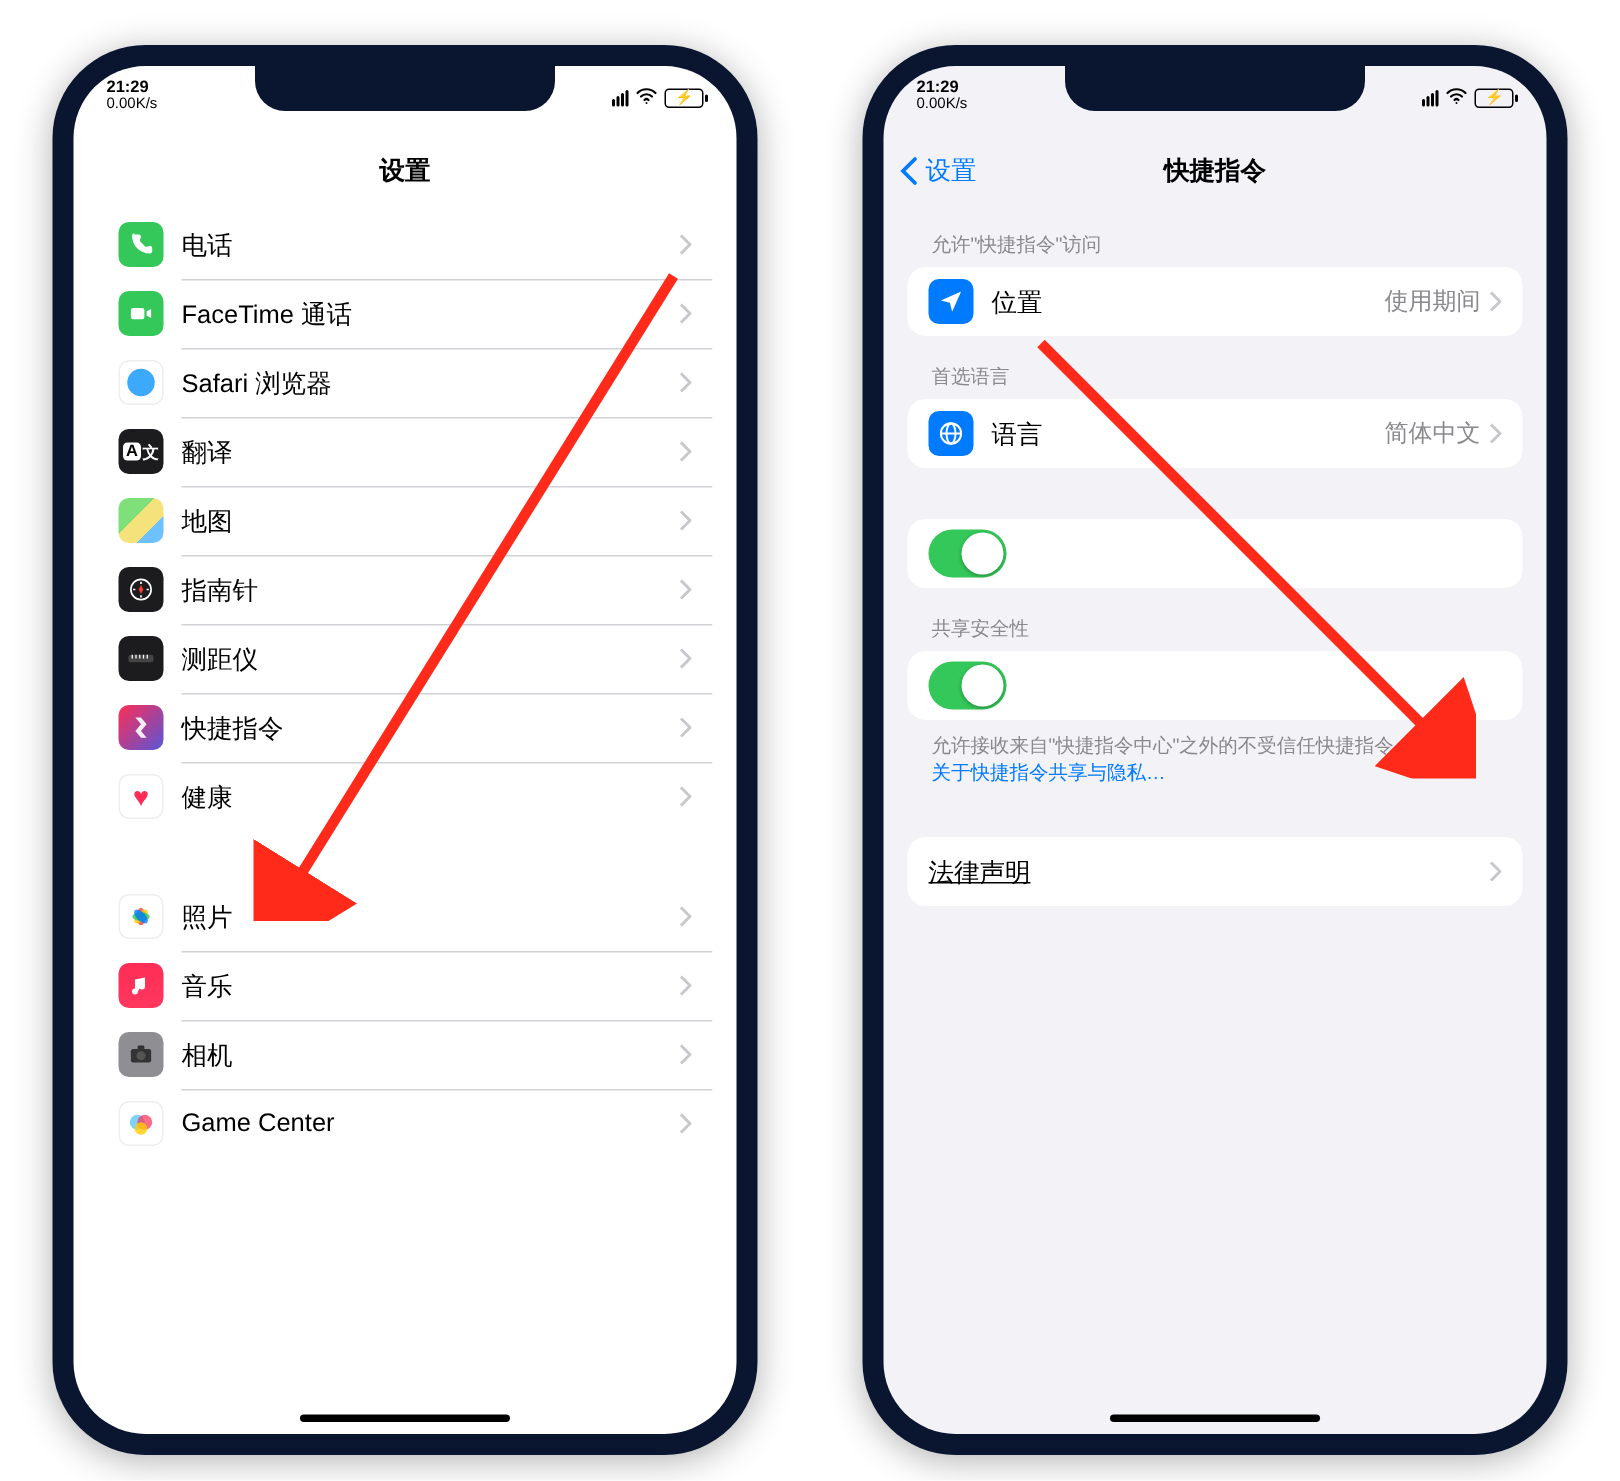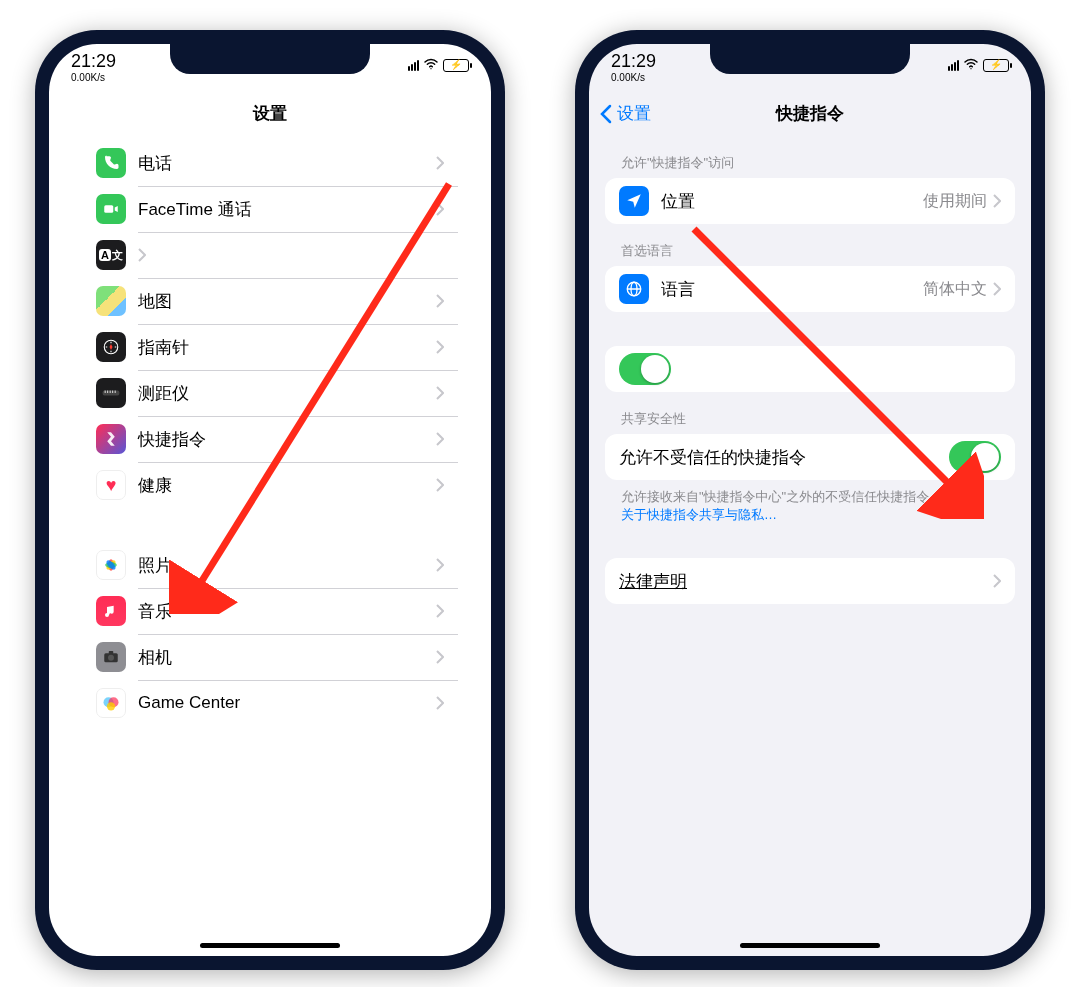--- a/index.html
+++ b/index.html
@@ -47,21 +47,21 @@
   .statusbar {
     height: 48px;
     display: flex;
     justify-content: space-between;
     align-items: flex-start;
     padding: 8px 22px 0 22px;
     font-size: 12px;
     font-weight: 600;
   }
   .sb-left { display: flex; flex-direction: column; line-height: 1.1; }
-  .sb-time { font-size: 18px; font-weight: 400; }
+  .sb-time { font-size: 11px; font-weight: 700; }
   .sb-sub  { font-size: 10px; font-weight: 500; }
   .sb-right { display: flex; align-items: center; gap: 4px; padding-top: 4px; }
   .sig-icon { display:inline-flex; align-items:flex-end; gap:1px; }
   .sig-icon span{ width:2px; background:#000; border-radius:1px;}
   .sig-icon span:nth-child(1){height:5px;}
   .sig-icon span:nth-child(2){height:7px;}
   .sig-icon span:nth-child(3){height:9px;}
   .sig-icon span:nth-child(4){height:11px;}
   .wifi-icon svg{width:16px;height:16px;}
   .batt {
@@ -91,21 +91,21 @@
     align-items:center;
     color:#007aff;
     font-size:17px;
   }
   .back-btn svg{width:14px;height:20px;margin-right:4px;}
   
   .content{
     height: calc(100% - 92px);
     overflow:hidden;
   }
-  .content.pad{padding:0 33px;}
+  .content.pad{padding:0 16px;}
   .group{
     margin:18px 0 0 0;
     border-radius:12px;
     overflow:hidden;
   }
   .group.on-grey{background:#fff;}
   .group.on-white{background:#fff;}
   .section-header{
     font-size:13px;
     color:#8a8a8e;
@@ -254,24 +254,40 @@
               </svg>
           </span>
           <span class="label">FaceTime 通话</span>
           <span class="chev">
               <svg viewBox="0 0 8 14" fill="none" stroke="currentColor" stroke-width="2">
                 <path d="M1 1l6 6-6 6"></path>
               </svg>
             </span>
         </div>
         <div class="row">
+          <span class="icon i-safari" style="border:0.5px solid #eee;">
+            <svg viewBox="0 0 24 24" width="22" height="22">
+                <circle cx="12" cy="12" r="10" fill="#3da9fc"></circle>
+                <path d="M12 12L16 8 12 12 8 16z" fill="#fff"></path>
+                <path d="M12 12L8 16 12 12 16 8z" fill="#ff3b30"></path>
+              </svg>
+          </span>
+          <span class="label">Safari 浏览器</span>
+          <span class="chev">
+              <svg viewBox="0 0 8 14" fill="none" stroke="currentColor" stroke-width="2">
+                <path d="M1 1l6 6-6 6"></path>
+              </svg>
+            </span>
+        </div>
+        <div class="row">
           <span class="icon i-translate" style="font-size:11px;font-weight:600;">
             <span style="background:#fff;color:#000;border-radius:3px;padding:0 2px;margin-right:1px;">A</span>
               <span style="color:#fff;">文</span>
           </span>
+          <span class="label">翻译</span>
           <span class="chev">
               <svg viewBox="0 0 8 14" fill="none" stroke="currentColor" stroke-width="2">
                 <path d="M1 1l6 6-6 6"></path>
               </svg>
             </span>
         </div>
         <div class="row">
           <span class="icon i-maps"></span>
           <span class="label">地图</span>
           <span class="chev">
@@ -499,21 +515,20 @@
 
       <div class="group on-grey" style="margin-top:34px;">
         <div class="row noicon">
           <span class="toggle"></span>
         </div>
       </div>
 
       <div class="section-header">共享安全性</div>
       <div class="group on-grey" style="margin-top:0;">
         <div class="row noicon">
-          <span class="label">允许不受信任的快捷指令</span>
           <span class="toggle"></span>
         </div>
       </div>
       <div class="section-footer">
         <span>允许接收来自"快捷指令中心"之外的不受信任快捷指令。</span><br>
         <span class="link">关于快捷指令共享与隐私…</span>
       </div>
 
       <div class="group on-grey" style="margin-top:34px;text-decoration:underline;">
         <div class="row noicon">

